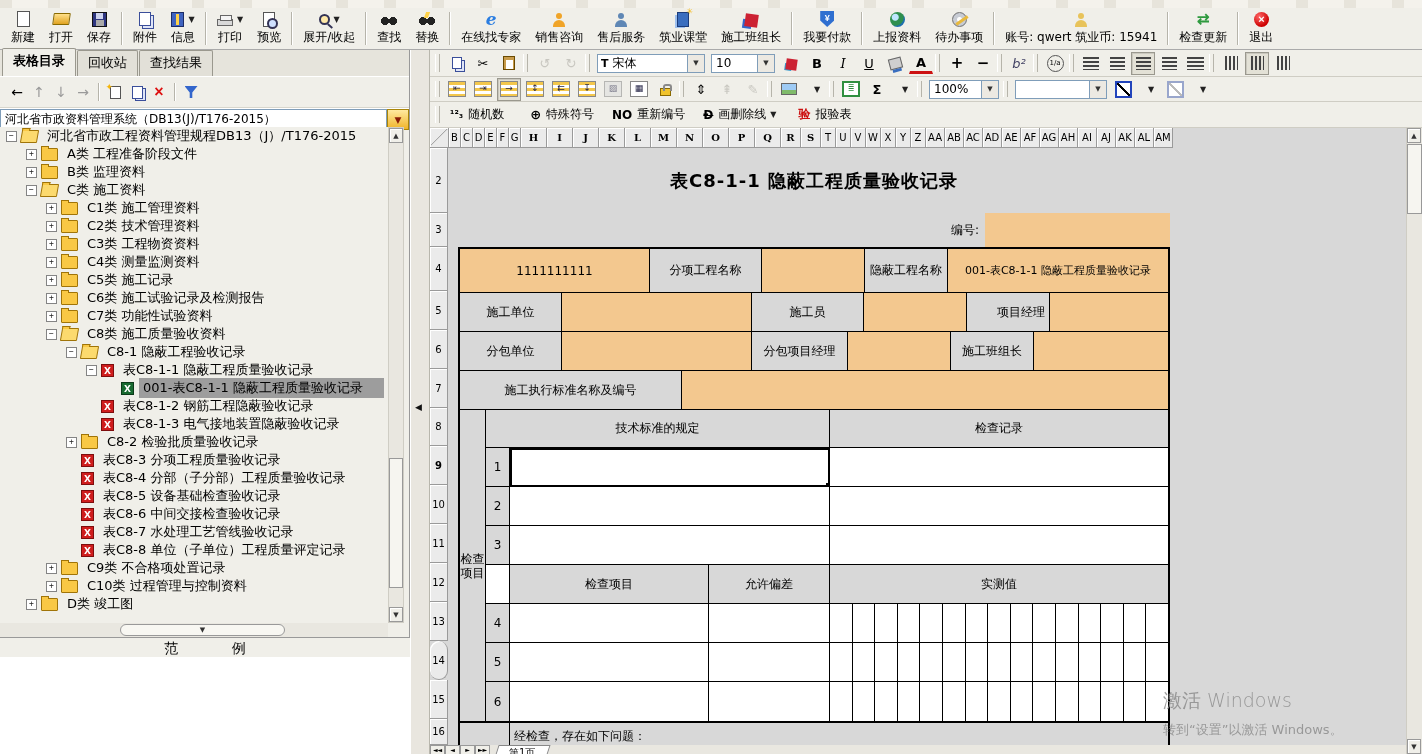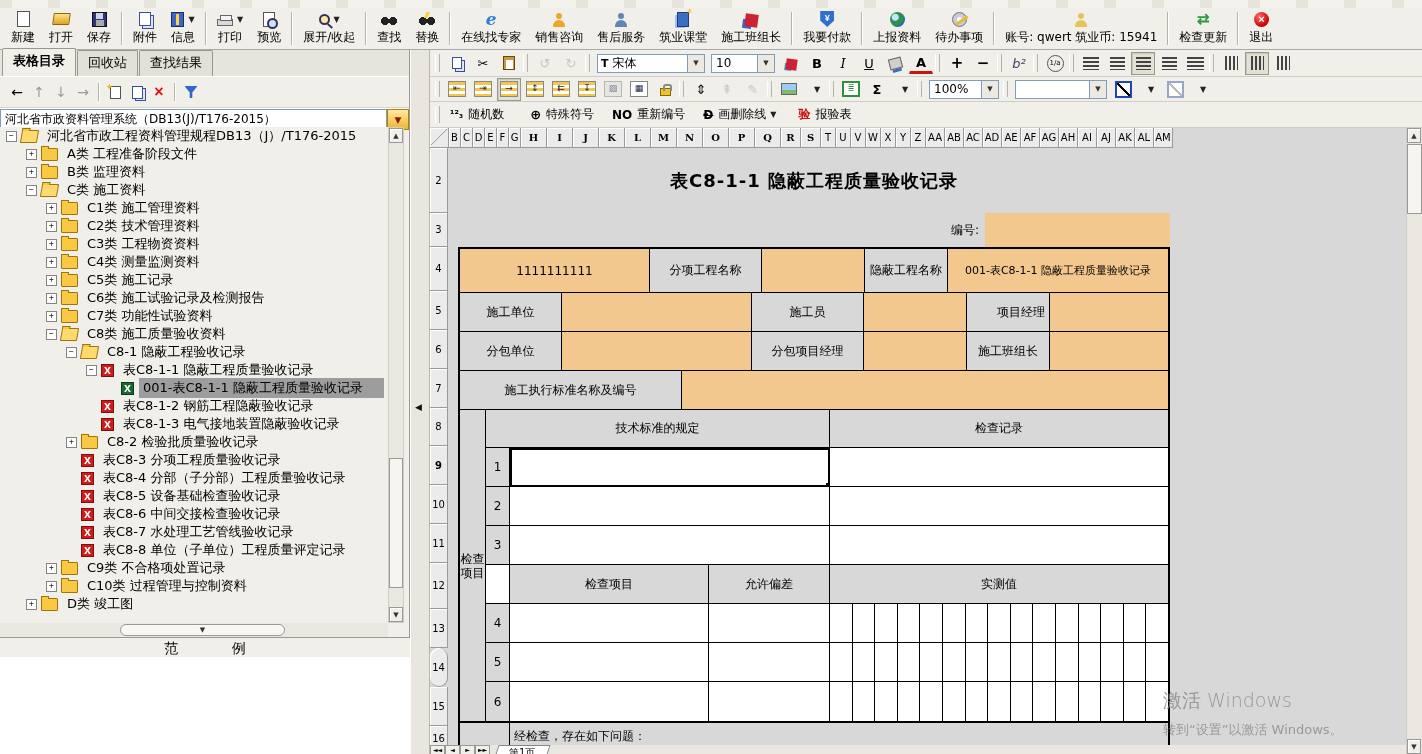--- a/index.html
+++ b/index.html
@@ -706,21 +706,21 @@
           <div class="rhc" style="height: 65px;">2</div>
           <div class="rhc" style="height: 34px;">3</div>
           <div class="rhc" style="height: 44px;">4</div>
           <div class="rhc" style="height: 39px;">5</div>
           <div class="rhc" style="height: 39px;">6</div>
           <div class="rhc" style="height: 39px;">7</div>
           <div class="rhc" style="height: 38px;">8</div>
           <div class="rhc sel" style="height: 39px;">9</div>
           <div class="rhc" style="height: 39px;">10</div>
           <div class="rhc" style="height: 39px;">11</div>
-          <div class="rhc" style="height: 46px;">12</div>
+          <div class="rhc" style="height: 39px;">12</div>
           <div class="rhc" style="height: 39px;">13</div>
           <div class="rhc" style="height: 39px; border-radius: 9px;">14</div>
           <div class="rhc" style="height: 39px;">15</div>
           <div class="rhc" style="height: 26px;">16</div>
         </div>
 
       <div id="form">
         <div id="ftitle">表C8-1-1  隐蔽工程质量验收记录</div>
         <div id="noline">
           <div style="flex:1"></div>
@@ -740,21 +740,21 @@
                 <div class="c lab" style="width: 102px;">施工单位</div>
                 <div class="c org" style="width: 190px;"></div>
                 <div class="c lab" style="width: 112px;">施工员</div>
                 <div class="c org" style="width: 103px;"></div>
                 <div class="c lab" style="width: 83px; padding-left: 26px;">项目经理</div>
                 <div class="c org last" style="flex: 1 1 0%; font-size: 11px; line-height: 13px; padding: 0px 2px;"></div>
               </div>
               <div class="frow" style="height: 39px;">
                 <div class="c lab" style="width: 102px;">分包单位</div>
                 <div class="c org" style="width: 190px;"></div>
-                <div class="c lab" style="width: 112px;">分包项目经理</div>
+                <div class="c lab" style="width: 96px;">分包项目经理</div>
                 <div class="c org" style="width: 103px;"></div>
                 <div class="c lab" style="width: 83px;">施工班组长</div>
                 <div class="c org last" style="flex: 1 1 0%; font-size: 11px; line-height: 13px; padding: 0px 2px;"></div>
               </div>
             </div>
           <div class="frow" style="height:39px">
             <div class="c lab" style="width:222px">施工执行标准名称及编号</div>
             <div class="c org last" style="flex:1;border-bottom:1px solid #000"></div>
           </div>
           <div id="sect">

